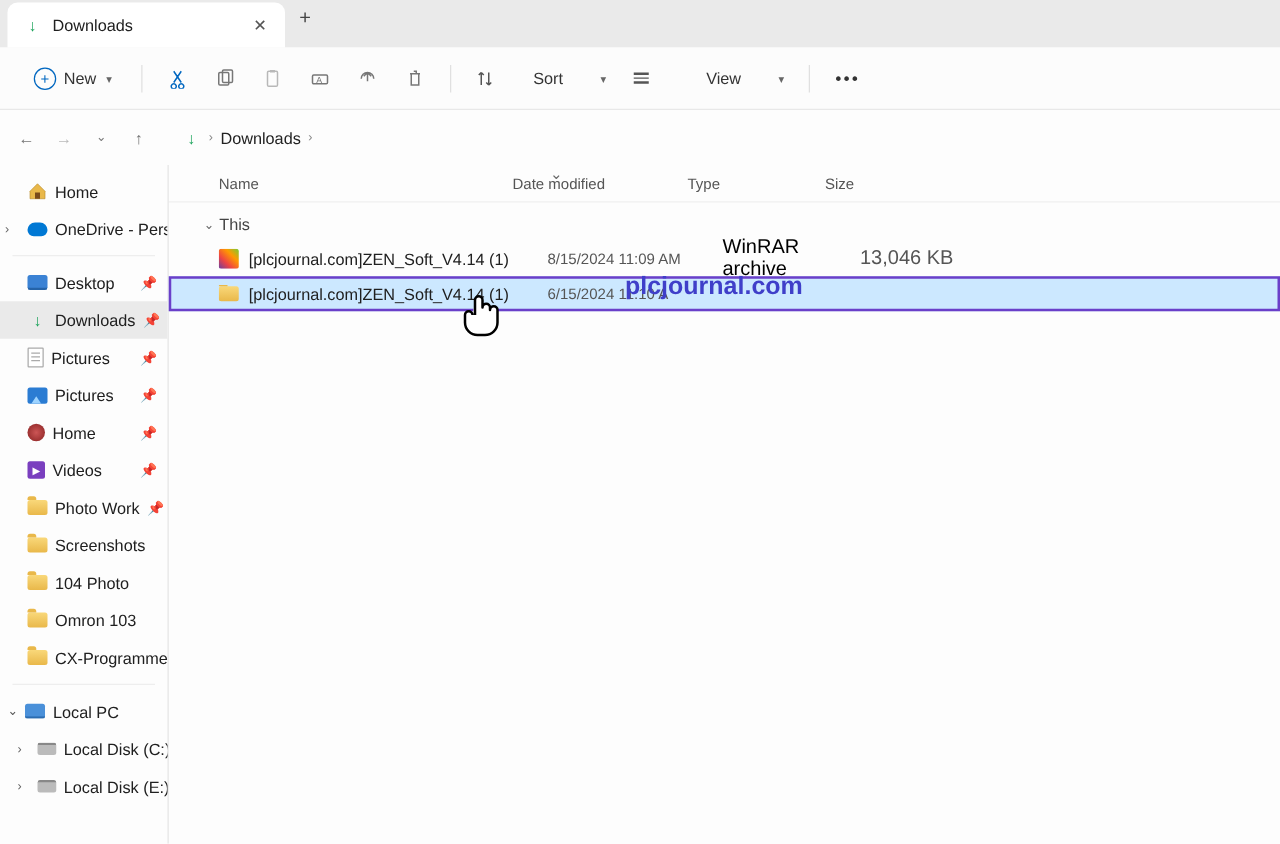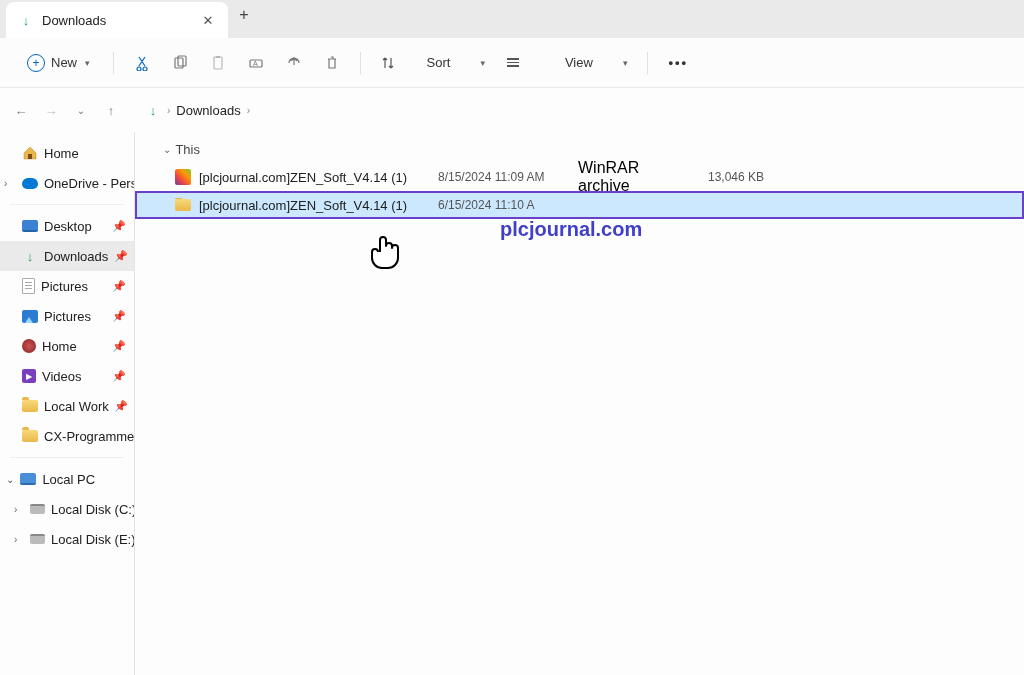--- a/index.html
+++ b/index.html
@@ -69,21 +69,21 @@
 .col-date::before { content: "⌄"; position: absolute; top: -8px; left: 30px; font-size: 12px; color: #666; }
 .col-type { width: 110px; }
 .col-size { width: 80px; }
 .group-header { padding: 10px 0 6px 28px; color: #444; font-size: 13px; display: flex; align-items: center; gap: 4px; }
 .group-chevron { font-size: 10px; color: #666; }
 .file-row { display: flex; align-items: center; height: 28px; padding-left: 40px; font-size: 13px; }
 .file-row.selected { background: #cce8ff; outline: 2px solid #6a3fc9; outline-offset: -2px; }
 .fr-name { width: 263px; display: flex; align-items: center; gap: 8px; overflow: hidden; white-space: nowrap; }
 .fr-date { width: 140px; color: #555; font-size: 12px; }
 .fr-type { width: 110px; color: #000000; font-size: 16px; }
-.fr-size { width: 80px; color: #555; font-size: 12px; text-align: left; margin-left: 20px; }
+.fr-size { width: 80px; color: #555; font-size: 16px; text-align: left; }
 
 
 .cursor-ov { position: absolute; left: 368px; top: 236px; pointer-events: none; }
 .cursor-ov svg { width: 36px; height: 42px; }
 
 
 .watermark { position: absolute; left: 500px; top: 218px; color: #3f3fc9; font-weight: bold; font-size: 20px; font-family: Arial, sans-serif; pointer-events: none; }
 
 .chev-down { font-size: 9px; color: #666; margin-left: 2px; }
 .lines-icon { display: inline-flex; flex-direction: column; gap: 2px; }
@@ -223,22 +223,34 @@
       <span>Home</span>
       <span class="sb-pin">📌</span>
     </div>
     <div class="sb-item">
       <span class="ic ic-videos">▶</span>
       <span>Videos</span>
       <span class="sb-pin">📌</span>
     </div>
     <div class="sb-item">
       <span class="ic ic-folder"></span>
-      <span>Local Work</span>
-      <span class="sb-pin">📌</span>
+      <span>Photo Work</span>
+      <span class="sb-pin">📌</span>
+    </div>
+    <div class="sb-item">
+      <span class="ic ic-folder"></span>
+      <span>Screenshots</span>
+    </div>
+    <div class="sb-item">
+      <span class="ic ic-folder"></span>
+      <span>104 Photo</span>
+    </div>
+    <div class="sb-item">
+      <span class="ic ic-folder"></span>
+      <span>Omron 103</span>
     </div>
     <div class="sb-item">
       <span class="ic ic-folder"></span>
       <span>CX-Programmer</span>
     </div>
 
     <div class="sb-divider"></div>
 
     <div class="sb-section-header">
       <span class="sb-section-chevron">⌄</span>
@@ -251,20 +263,26 @@
       <span>Local Disk (C:)</span>
     </div>
     <div class="sb-item indent" style="position:relative">
       <span class="sb-chevron" style="left:14px">›</span>
       <span class="ic ic-disk"></span>
       <span>Local Disk (E:)</span>
     </div>
   </div>
 
   <div class="file-area">
+    <div class="columns">
+      <div class="col-name">Name</div>
+      <div class="col-date">Date modified</div>
+      <div class="col-type">Type</div>
+      <div class="col-size">Size</div>
+    </div>
 
     <div class="group-header">
       <span class="group-chevron">⌄</span>
       <span>This</span>
     </div>
 
     <div class="file-row">
       <div class="fr-name">
         <span class="ic ic-winrar"></span>
         <span>[plcjournal.com]ZEN_Soft_V4.14 (1)</span>

